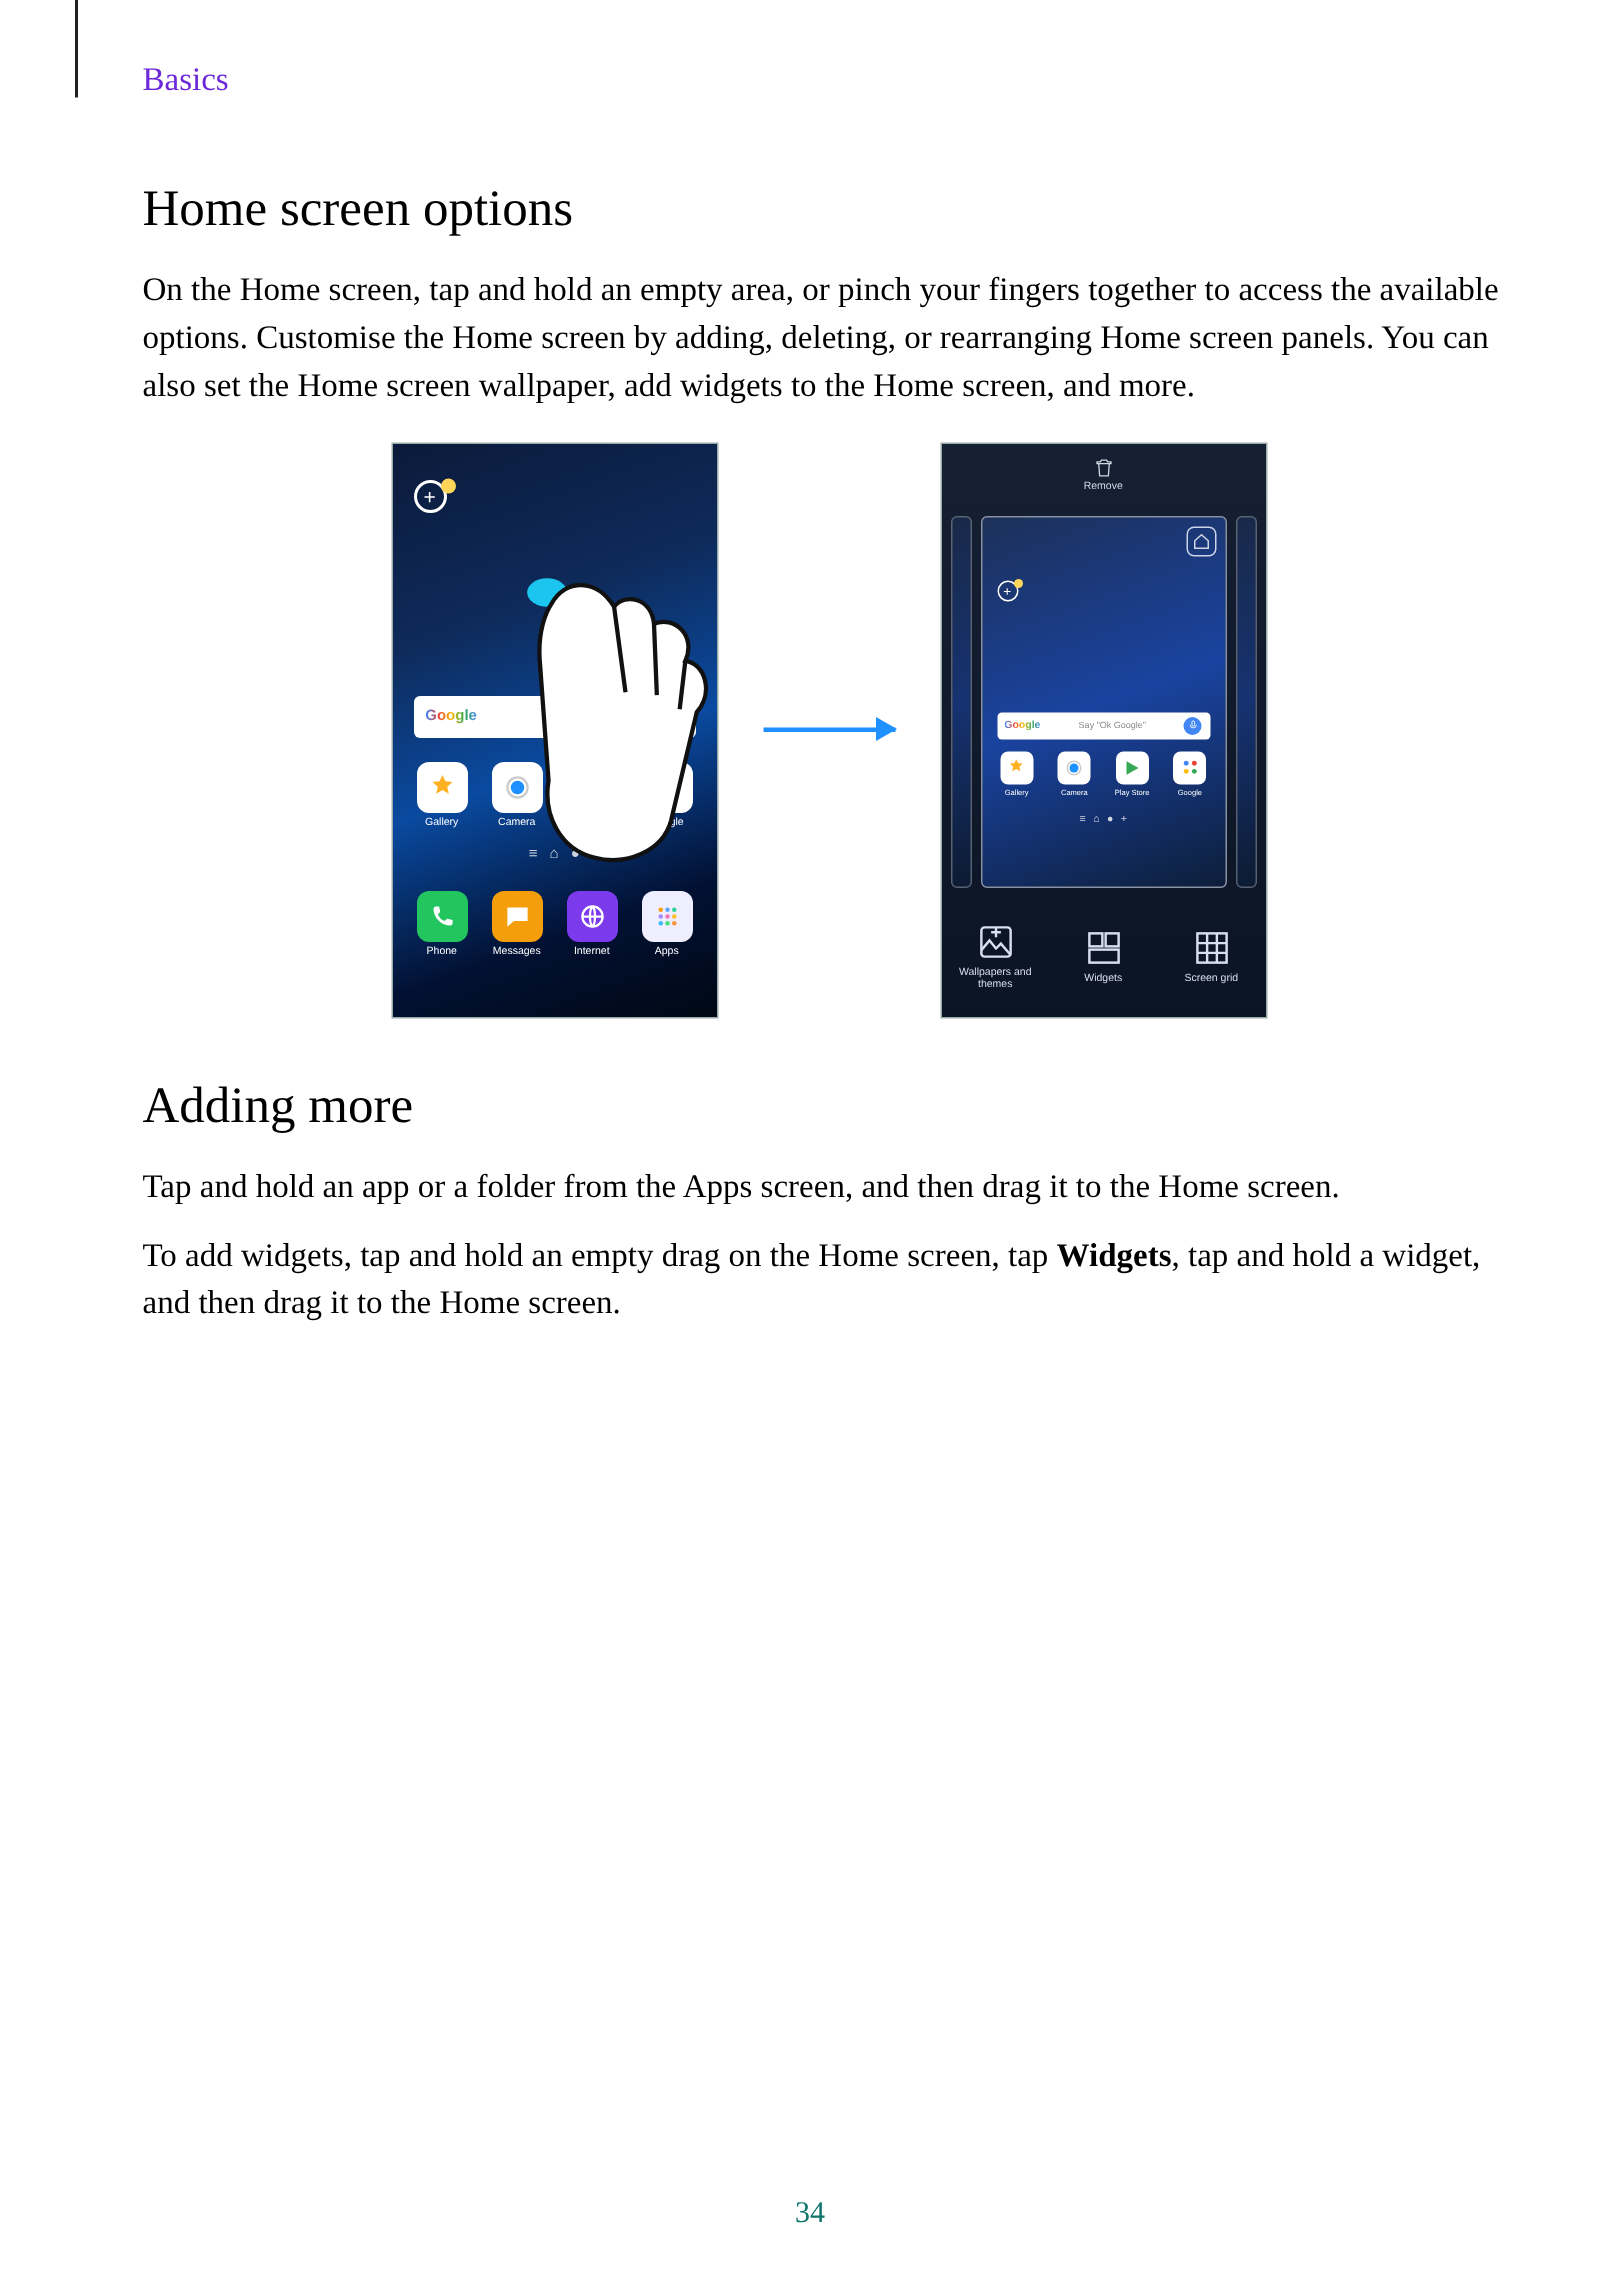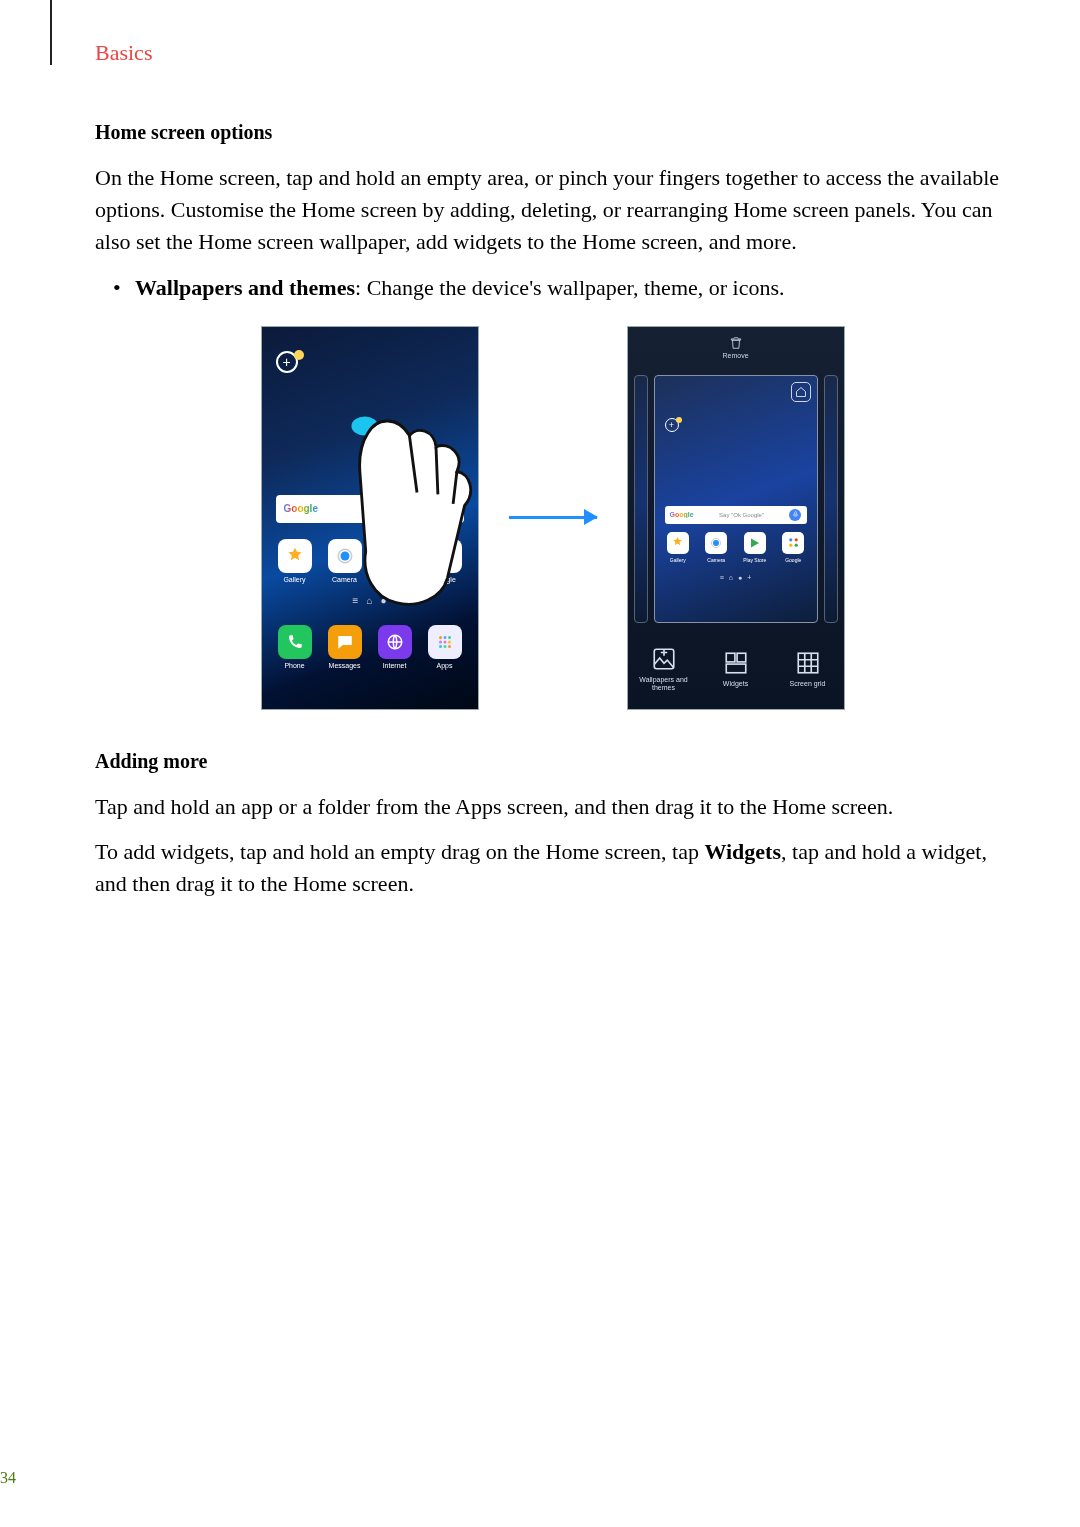--- a/index.html
+++ b/index.html
@@ -15,27 +15,27 @@
   .accent-bar {
     position: absolute;
     top: 0;
     left: 50px;
     width: 2px;
     height: 65px;
     background: #222;
   }
   .chapter {
     font-size: 22px;
-    color: #ef4444;
+    color: #6d28d9;
     margin-top: 10px;
     margin-bottom: 55px;
   }
   h2 {
-    font-size: 20px;
-    font-weight: bold;
+    font-size: 34px;
+    font-weight: normal;
     margin-bottom: 18px;
   }
   p {
     font-size: 22px;
     line-height: 1.45;
     margin-bottom: 14px;
   }
   ul {
     list-style: none;
     margin: 10px 0 22px 0;
@@ -170,34 +170,33 @@
   .mini-dots{position:absolute; top:198px; left:0; right:0; display:flex; justify-content:center; gap:5px; font-size:7px; color:#fff; opacity:.8;}
   .edit-bottom{
     position:absolute; bottom:0; left:0; right:0; height:80px;
     display:flex; justify-content:space-around; align-items:center; color:#d9dfee;
   }
   .edit-opt{display:flex;flex-direction:column;align-items:center;gap:4px;width:60px;}
   .edit-opt svg{width:26px;height:26px;}
   .edit-opt span{font-size:7px;text-align:center;line-height:1.1;}
   .page-num {
     position:absolute; bottom:40px; left:0; right:0;
-    font-size:16px; color:#4d7c0f;
+    text-align:center; font-size:20px; color:#0f766e;
   }
 </style>
 </head>
 <body>
 
 <div class="accent-bar"></div>
 <div class="chapter">Basics</div>
 
 <h2>Home screen options</h2>
 <p>On the Home screen, tap and hold an empty area, or pinch your fingers together to access the available options. Customise the Home screen by adding, deleting, or rearranging Home screen panels. You can also set the Home screen wallpaper, add widgets to the Home screen, and more.</p>
 
 <ul>
-  <li><span class="bold">Wallpapers and themes</span><span>: Change the device's wallpaper, theme, or icons.</span></li>
 </ul>
 
 <div class="figure-row">
 
   <div class="phone">
     <div class="weather-badge">
       <div class="weather-circle">+</div>
       <div class="weather-sun"></div>
     </div>
     <div class="search-bar">

